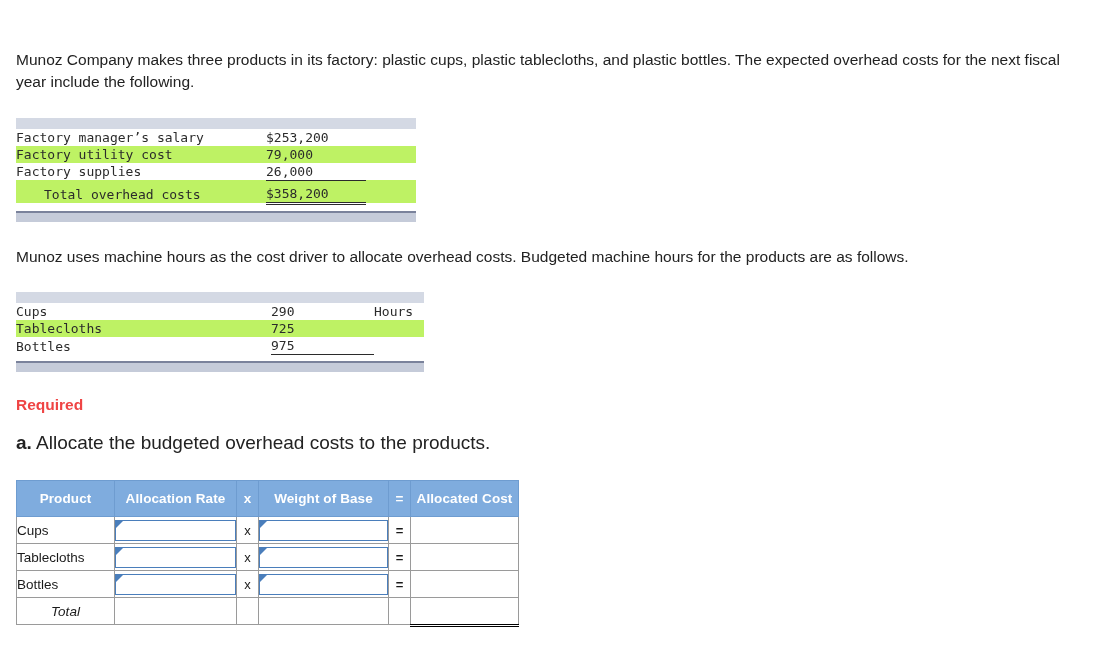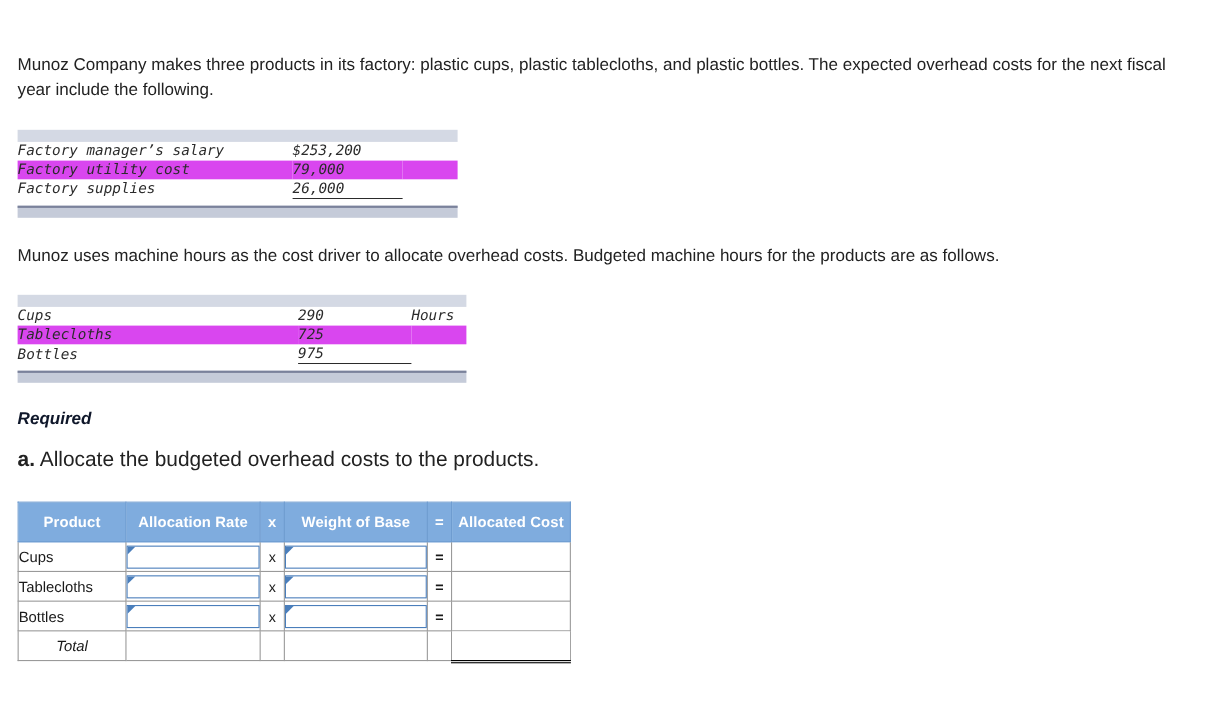--- a/index.html
+++ b/index.html
@@ -49,28 +49,27 @@
     box-sizing: border-box;
   }
   .fin-bar-gap { height: 6px; background: #ffffff; }
 
   table.fin {
     border-collapse: collapse;
     font-family: "DejaVu Sans Mono", monospace;
     font-size: 13px;
     color: #2b2b2b;
     table-layout: fixed;
-    font-style: italic;
   }
   table.fin td {
     padding: 1px 0 1px 0;
     white-space: pre;
     vertical-align: bottom;
   }
-  table.fin tr.alt td { background: #d946ef; }
+  table.fin tr.alt td { background: #bef264; }
 
   td.fin-label {
     padding-left: 28px;
   }
   td.fin-num {
     padding-right: 4px;
   }
   td.fin-unit {
     text-align: left;
     padding-left: 5px;
@@ -81,23 +80,22 @@
   .rule-double {
     border-bottom: 3px double #2b2b2b;
   }
   tr.total-row td { padding-top: 5px; }
   tr.total-row td.fin-label { padding-left: 28px; }
 
   
   .required-head {
     font-size: 15.5px;
     font-weight: bold;
-    color: #0f172a;
+    color: #ef4444;
     margin: 0;
-    font-style: italic;
   }
   .req-item {
     font-size: 19px;
     color: #222222;
     margin: 0;
   }
   .req-item b { font-weight: bold; }
 
   
   table.answer {
@@ -206,20 +204,25 @@
           <td class="fin-unit"></td>
         </tr>
         <tr class="alt">
           <td class="fin-label">Factory utility cost</td>
           <td class="fin-num">79,000</td>
           <td class="fin-unit"></td>
         </tr>
         <tr>
           <td class="fin-label">Factory supplies</td>
           <td class="fin-num rule-single">26,000</td>
+          <td class="fin-unit"></td>
+        </tr>
+        <tr class="alt total-row">
+          <td class="fin-label">Total overhead costs</td>
+          <td class="fin-num rule-double">$358,200</td>
           <td class="fin-unit"></td>
         </tr>
       </tbody>
     </table>
     <div class="fin-bar-gap"></div>
     <div class="fin-bar-bottom" style="width:400px;"></div>
   </div>
 
   <div class="spacer-24"></div>
 

